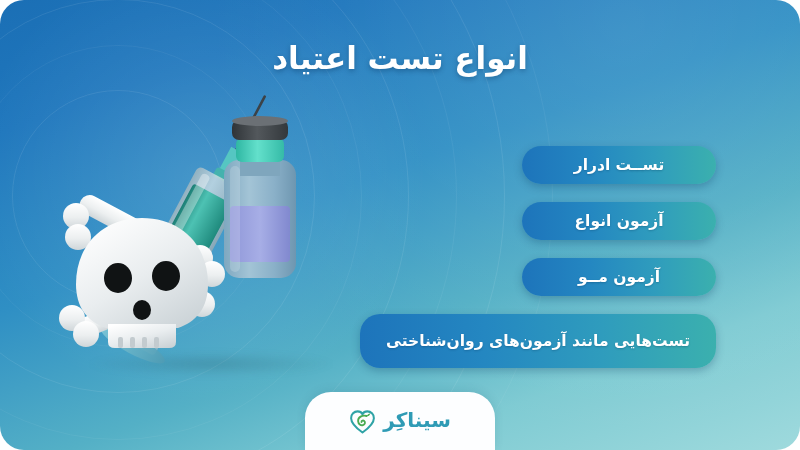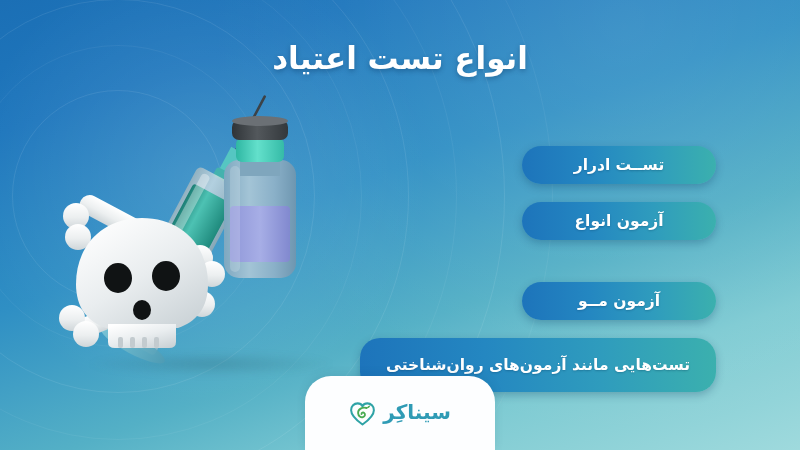--- a/index.html
+++ b/index.html
@@ -5,20 +5,21 @@
   html,body{margin:0;padding:0;}
   body{
     width:800px;height:450px;overflow:hidden;
     font-family:"DejaVu Sans","Liberation Sans",sans-serif;
   }
   .stage{
     position:relative;width:800px;height:450px;overflow:hidden;
     background:
       radial-gradient(circle at 78% 6%, rgba(255,255,255,0.10) 0%, rgba(255,255,255,0) 55%),
       linear-gradient(160deg,#1b6fb5 0%, #1f77bd 18%, #2f8fc4 42%, #54b0c6 64%, #7fcbd3 80%, #9fdadd 100%);
+    border-radius: 24px;
   }
   
   .rings{position:absolute;inset:0;overflow:hidden;pointer-events:none;}
   .ring{
     position:absolute;border-radius:50%;
     border:1px solid rgba(255,255,255,0.085);
     left:50%;top:50%;transform:translate(-50%,-50%);
   }
   .ring.b{border-color:rgba(255,255,255,0.055);}
   .ring-wrap{position:absolute;left:118px;top:196px;width:0;height:0;}
@@ -42,29 +43,29 @@
   .pill{
     height:38px;display:flex;align-items:center;justify-content:center;
     padding:0 22px;border-radius:20px;color:#ffffff;
     font-size:15.5px;font-weight:bold;white-space:nowrap;direction:rtl;
     background:linear-gradient(90deg,#1d74bb 0%, #2487c1 35%, #2f9cbd 68%, #3bb0ae 100%);
     box-shadow:0 3px 9px rgba(8,50,90,0.28);
     text-shadow:0 1px 2px rgba(0,40,70,0.25);
   }
   .pill.w1{width:150px;}
   .pill.w2{width:150px;}
-  .pill.w3{width:150px;margin-top:24px;}
+  .pill.w3{width:150px;}
   .pill.w4{padding:8px 26px;}
   
   .art{position:absolute;left:48px;top:72px;width:300px;height:300px;}
   .art svg{display:block;width:300px;height:300px;overflow:visible;}
   
   .logo-banner{
     position:absolute;left:50%;transform:translateX(-50%);bottom:0;
-    width:190px;height:74px;background:#fdfeff;
+    width:190px;height:58px;background:#fdfeff;
     border-radius:26px 26px 0 0;
     box-shadow:0 -2px 10px rgba(20,70,100,0.12);
     display:flex;align-items:center;justify-content:center;gap:7px;
     direction:rtl;
   }
   .logo-text{
     color:#2f9bb5;font-size:20px;font-weight:bold;letter-spacing:0.5px;
     line-height:1;padding-bottom:3px;
   }
   .logo-mark{width:27px;height:27px;flex:0 0 auto;}

